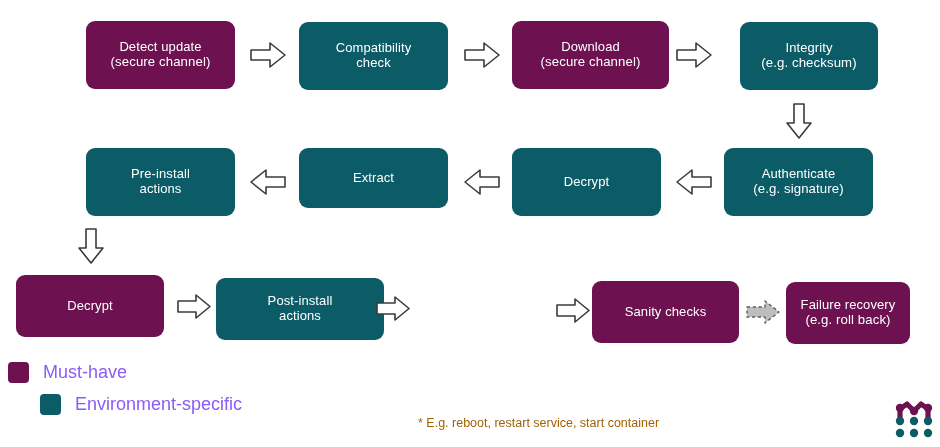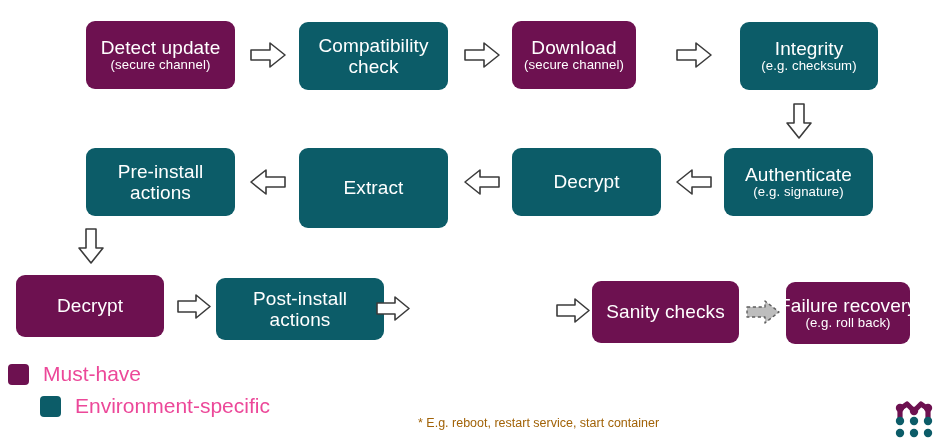--- a/index.html
+++ b/index.html
@@ -26,21 +26,21 @@
     flex-direction: column;
     align-items: center;
     justify-content: center;
     text-align: center;
     color: #ffffff;
     line-height: 1.12;
     box-sizing: border-box;
     padding: 2px 6px;
   }
   .node .ttl {
-    font-size: 19px;
+    font-size: 13px;
     letter-spacing: .1px;
     white-space: nowrap;
   }
   .node .sub {
     font-size: 13.2px;
     letter-spacing: .1px;
     white-space: nowrap;
   }
   .node.wrap .ttl { white-space: normal; }
   .must { background: #6d1150; }
@@ -59,22 +59,22 @@
     align-items: center;
   }
   .swatch {
     width: 21px;
     height: 21px;
     border-radius: 4px;
     flex: 0 0 auto;
   }
   .legend-label {
     margin-left: 14px;
-    font-size: 21px;
-    color: #ec4899;
+    font-size: 18px;
+    color: #8b5cf6;
     white-space: nowrap;
   }
 
   
   .footnote {
     position: absolute;
     font-size: 12.5px;
     color: #a16207;
     white-space: nowrap;
     font-family: "Liberation Sans", sans-serif;
@@ -106,21 +106,21 @@
     <div class="ttl">Compatibility</div>
     <div class="ttl">check</div>
   </div>
 
   <div class="arrow" style="left:464px; top:42px;">
     <svg width="36" height="26" viewBox="0 0 36 26">
       <path d="M1 8 H20 V1 L35 13 L20 25 V18 H1 Z" fill="#ffffff" stroke="#3b3b3b" stroke-width="1.6" stroke-linejoin="round"></path>
     </svg>
   </div>
 
-  <div class="node must" style="left:512px; top:21px; width:124px; height:68px;">
+  <div class="node must" style="left:512px; top:21px; width:157px; height:68px;">
     <div class="ttl">Download</div>
     <div class="sub">(secure channel)</div>
   </div>
 
   <div class="arrow" style="left:676px; top:42px;">
     <svg width="36" height="26" viewBox="0 0 36 26">
       <path d="M1 8 H20 V1 L35 13 L20 25 V18 H1 Z" fill="#ffffff" stroke="#3b3b3b" stroke-width="1.6" stroke-linejoin="round"></path>
     </svg>
   </div>
 
@@ -139,21 +139,21 @@
     <div class="ttl">Pre-install</div>
     <div class="ttl">actions</div>
   </div>
 
   <div class="arrow" style="left:250px; top:169px;">
     <svg width="36" height="26" viewBox="0 0 36 26">
       <path d="M35 8 H16 V1 L1 13 L16 25 V18 H35 Z" fill="#ffffff" stroke="#3b3b3b" stroke-width="1.6" stroke-linejoin="round"></path>
     </svg>
   </div>
 
-  <div class="node env" style="left:299px; top:148px; width:149px; height:80px;">
+  <div class="node env" style="left:299px; top:148px; width:149px; height:60px;">
     <div class="ttl">Extract</div>
   </div>
 
   <div class="arrow" style="left:464px; top:169px;">
     <svg width="36" height="26" viewBox="0 0 36 26">
       <path d="M35 8 H16 V1 L1 13 L16 25 V18 H35 Z" fill="#ffffff" stroke="#3b3b3b" stroke-width="1.6" stroke-linejoin="round"></path>
     </svg>
   </div>
 
   <div class="node env" style="left:512px; top:148px; width:149px; height:68px;">

